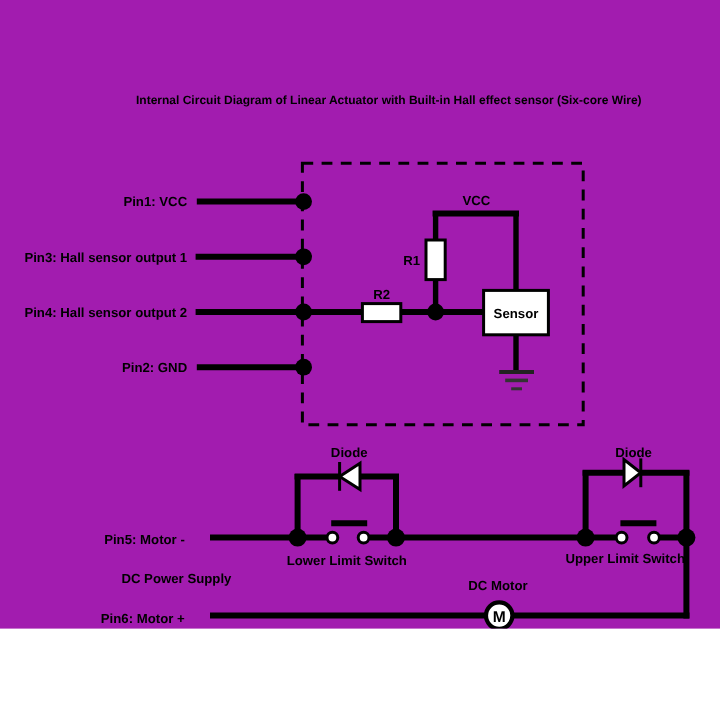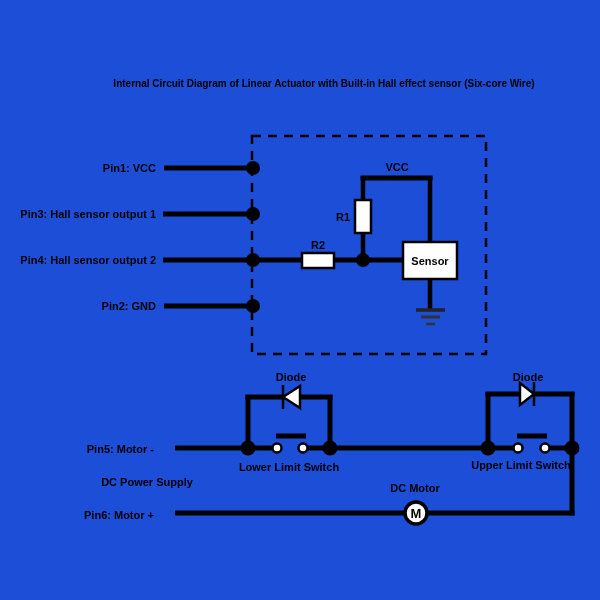--- a/index.html
+++ b/index.html
@@ -1,20 +1,20 @@
 <!DOCTYPE html>
 <html><head>
 <meta charset="utf-8">
 <style>
   html, body { margin: 0; padding: 0; background: #ffffff; }
   .stage {
     position: relative;
     width: 600px;
-    height: 600px;
-    background: #1d4ed8;
+    height: 524px;
+    background: #a21caf;
     font-family: "Liberation Sans", sans-serif;
     overflow: hidden;
   }
   svg text {
     font-family: "Liberation Sans", sans-serif;
     font-weight: bold;
     fill: #000000;
   }
   .t-title  { font-size: 10px; }
   .t-label  { font-size: 11px; }

